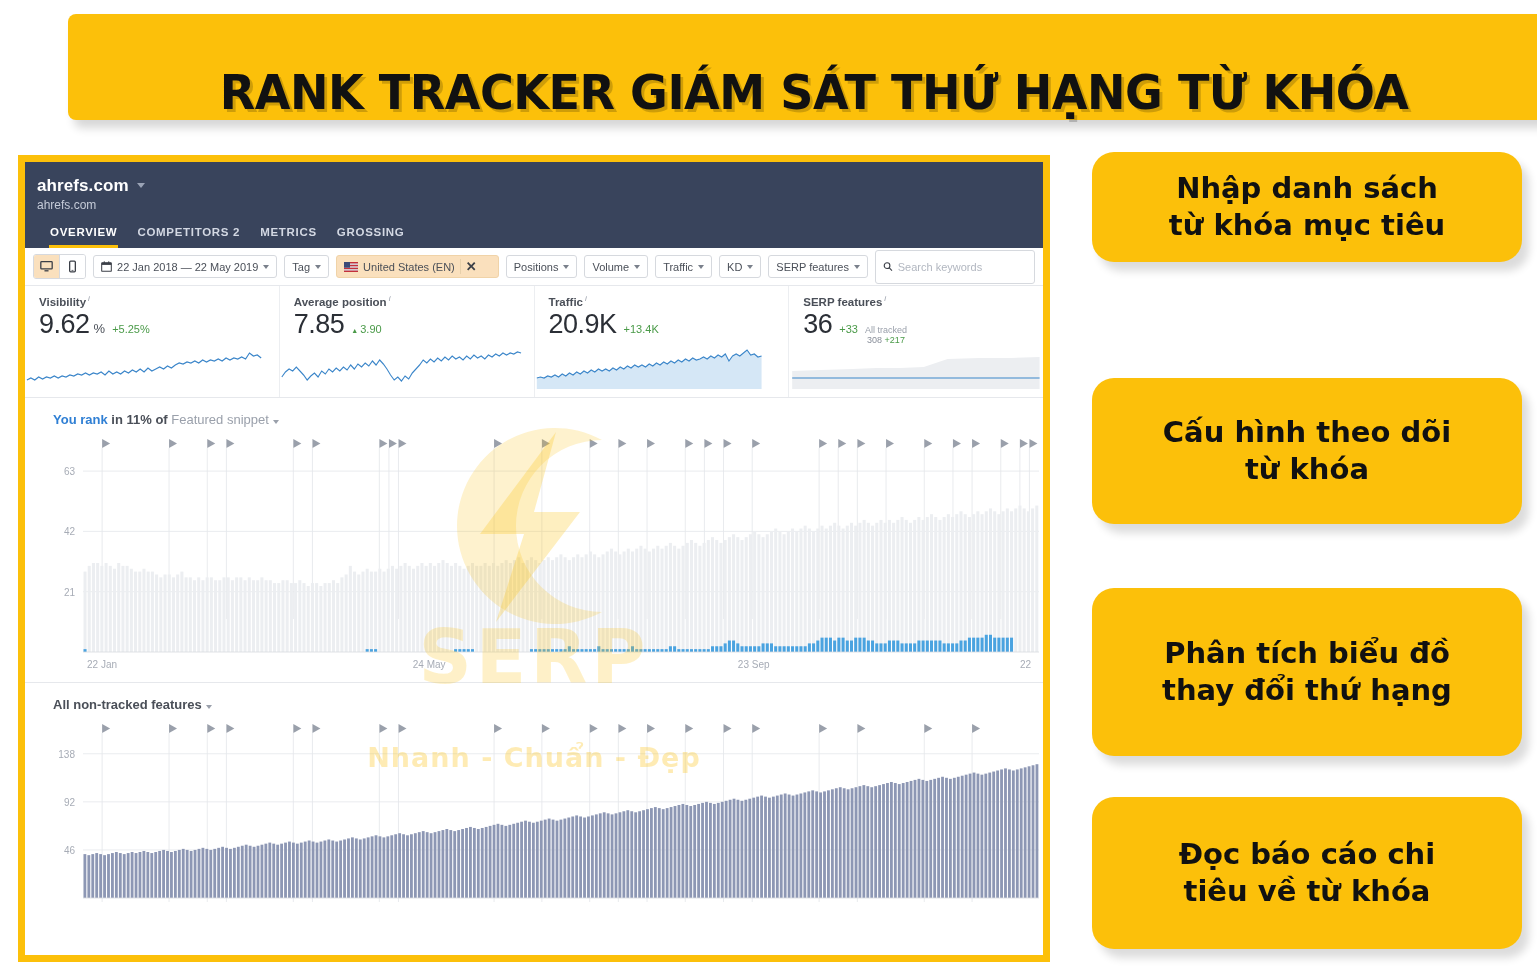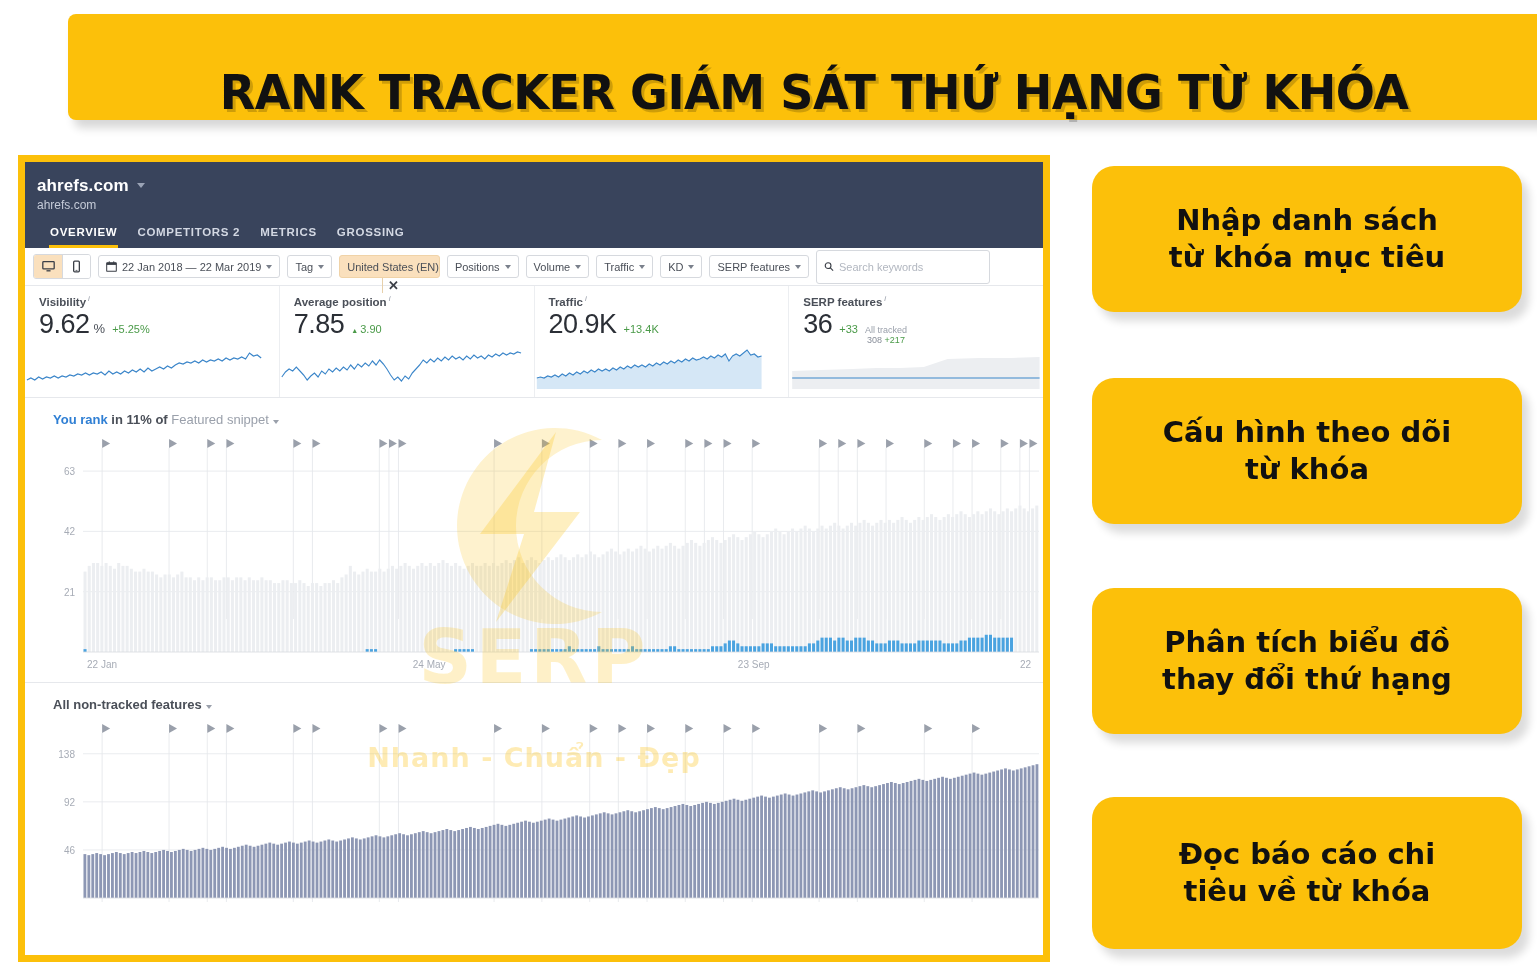--- a/index.html
+++ b/index.html
@@ -79,21 +79,21 @@
 
   .ctl {
     height: 23px; border: 1px solid #d6d9de; border-radius: 3px; background: #fff;
     display: flex; align-items: center; gap: 5px; padding: 0 7px;
     font-size: 11px; color: #4a4f58; cursor: pointer; white-space: nowrap;
   }
   .ctl .cd {
     width: 0; height: 0; border-left: 3.5px solid transparent; border-right: 3.5px solid transparent;
     border-top: 4.5px solid #7a808b;
   }
-  .ctl.country { background: #fae0bd; border-color: #f0d3a8; padding-right: 0; flex-direction: column; }
+  .ctl.country { background: #fae0bd; border-color: #f0d3a8; padding-right: 16px; }
   .ctl.country .x {
     width: 22px; text-align: center; color: #3b3f47; font-size: 13px; font-weight: 700;
     border-left: 1px solid #e7d0ab;
   }
   .search-box {
     height: 34px; border: 1px solid #d6d9de; border-radius: 3px; background: #fff;
     display: flex; align-items: center; gap: 5px; padding: 0 7px; min-width: 128px;
   }
   .search-box input {
     border: none; outline: none; font-size: 11px; color: #3b3f47; width: 100%;
@@ -164,23 +164,23 @@
     text-align: center;
   }
   .callout-text {
     font-family: "DejaVu Sans", sans-serif;
     font-weight: 700; font-size: 29px; line-height: 1.28; color: #111111;
   }
   .callout .tail {
     position: absolute; left: -36px; top: 50%; transform: translateY(-50%);
     width: 44px; height: 44px; background: #fcc00a; border-radius: 6px; z-index: -1;
   }
-  #callout-1 { left: 1092px; top: 166px; width: 430px; height: 146px; }
+  #callout-1 { left: 1092px; top: 152px; width: 430px; height: 110px; }
   #callout-2 { left: 1092px; top: 378px; width: 430px; height: 146px; }
-  #callout-3 { left: 1092px; top: 588px; width: 430px; height: 146px; }
+  #callout-3 { left: 1092px; top: 588px; width: 430px; height: 168px; }
   #callout-4 { left: 1092px; top: 797px; width: 430px; height: 152px; }
 </style>
 </head>
 <body>
 
 <div id="root">
 
   <div class="title-banner">
     <div class="title-text">RANK TRACKER GIÁM SÁT THỨ HẠNG TỪ KHÓA</div>
   </div>
@@ -218,21 +218,21 @@
           </div>
         </div>
 
         <div class="ctl">
           <svg width="11" height="11" viewBox="0 0 16 16">
               <rect x="1" y="2.5" width="14" height="12.5" rx="1" fill="none" stroke="#3b3f47" stroke-width="1.5"></rect>
               <rect x="1" y="2.5" width="14" height="3.2" fill="#3b3f47"></rect>
               <rect x="4" y="0.5" width="1.5" height="3" fill="#3b3f47"></rect>
               <rect x="10.5" y="0.5" width="1.5" height="3" fill="#3b3f47"></rect>
             </svg>
-          <span>22 Jan 2018 — 22 Mar 2019</span>
+          <span>22 Jan 2018 — 22 May 2019</span>
           <span class="cd"></span>
         </div>
 
         <div class="ctl">
           <span>Tag</span>
           <span class="cd"></span>
         </div>
 
         <div class="ctl country">
           <svg width="14" height="10" viewBox="0 0 14 10">

